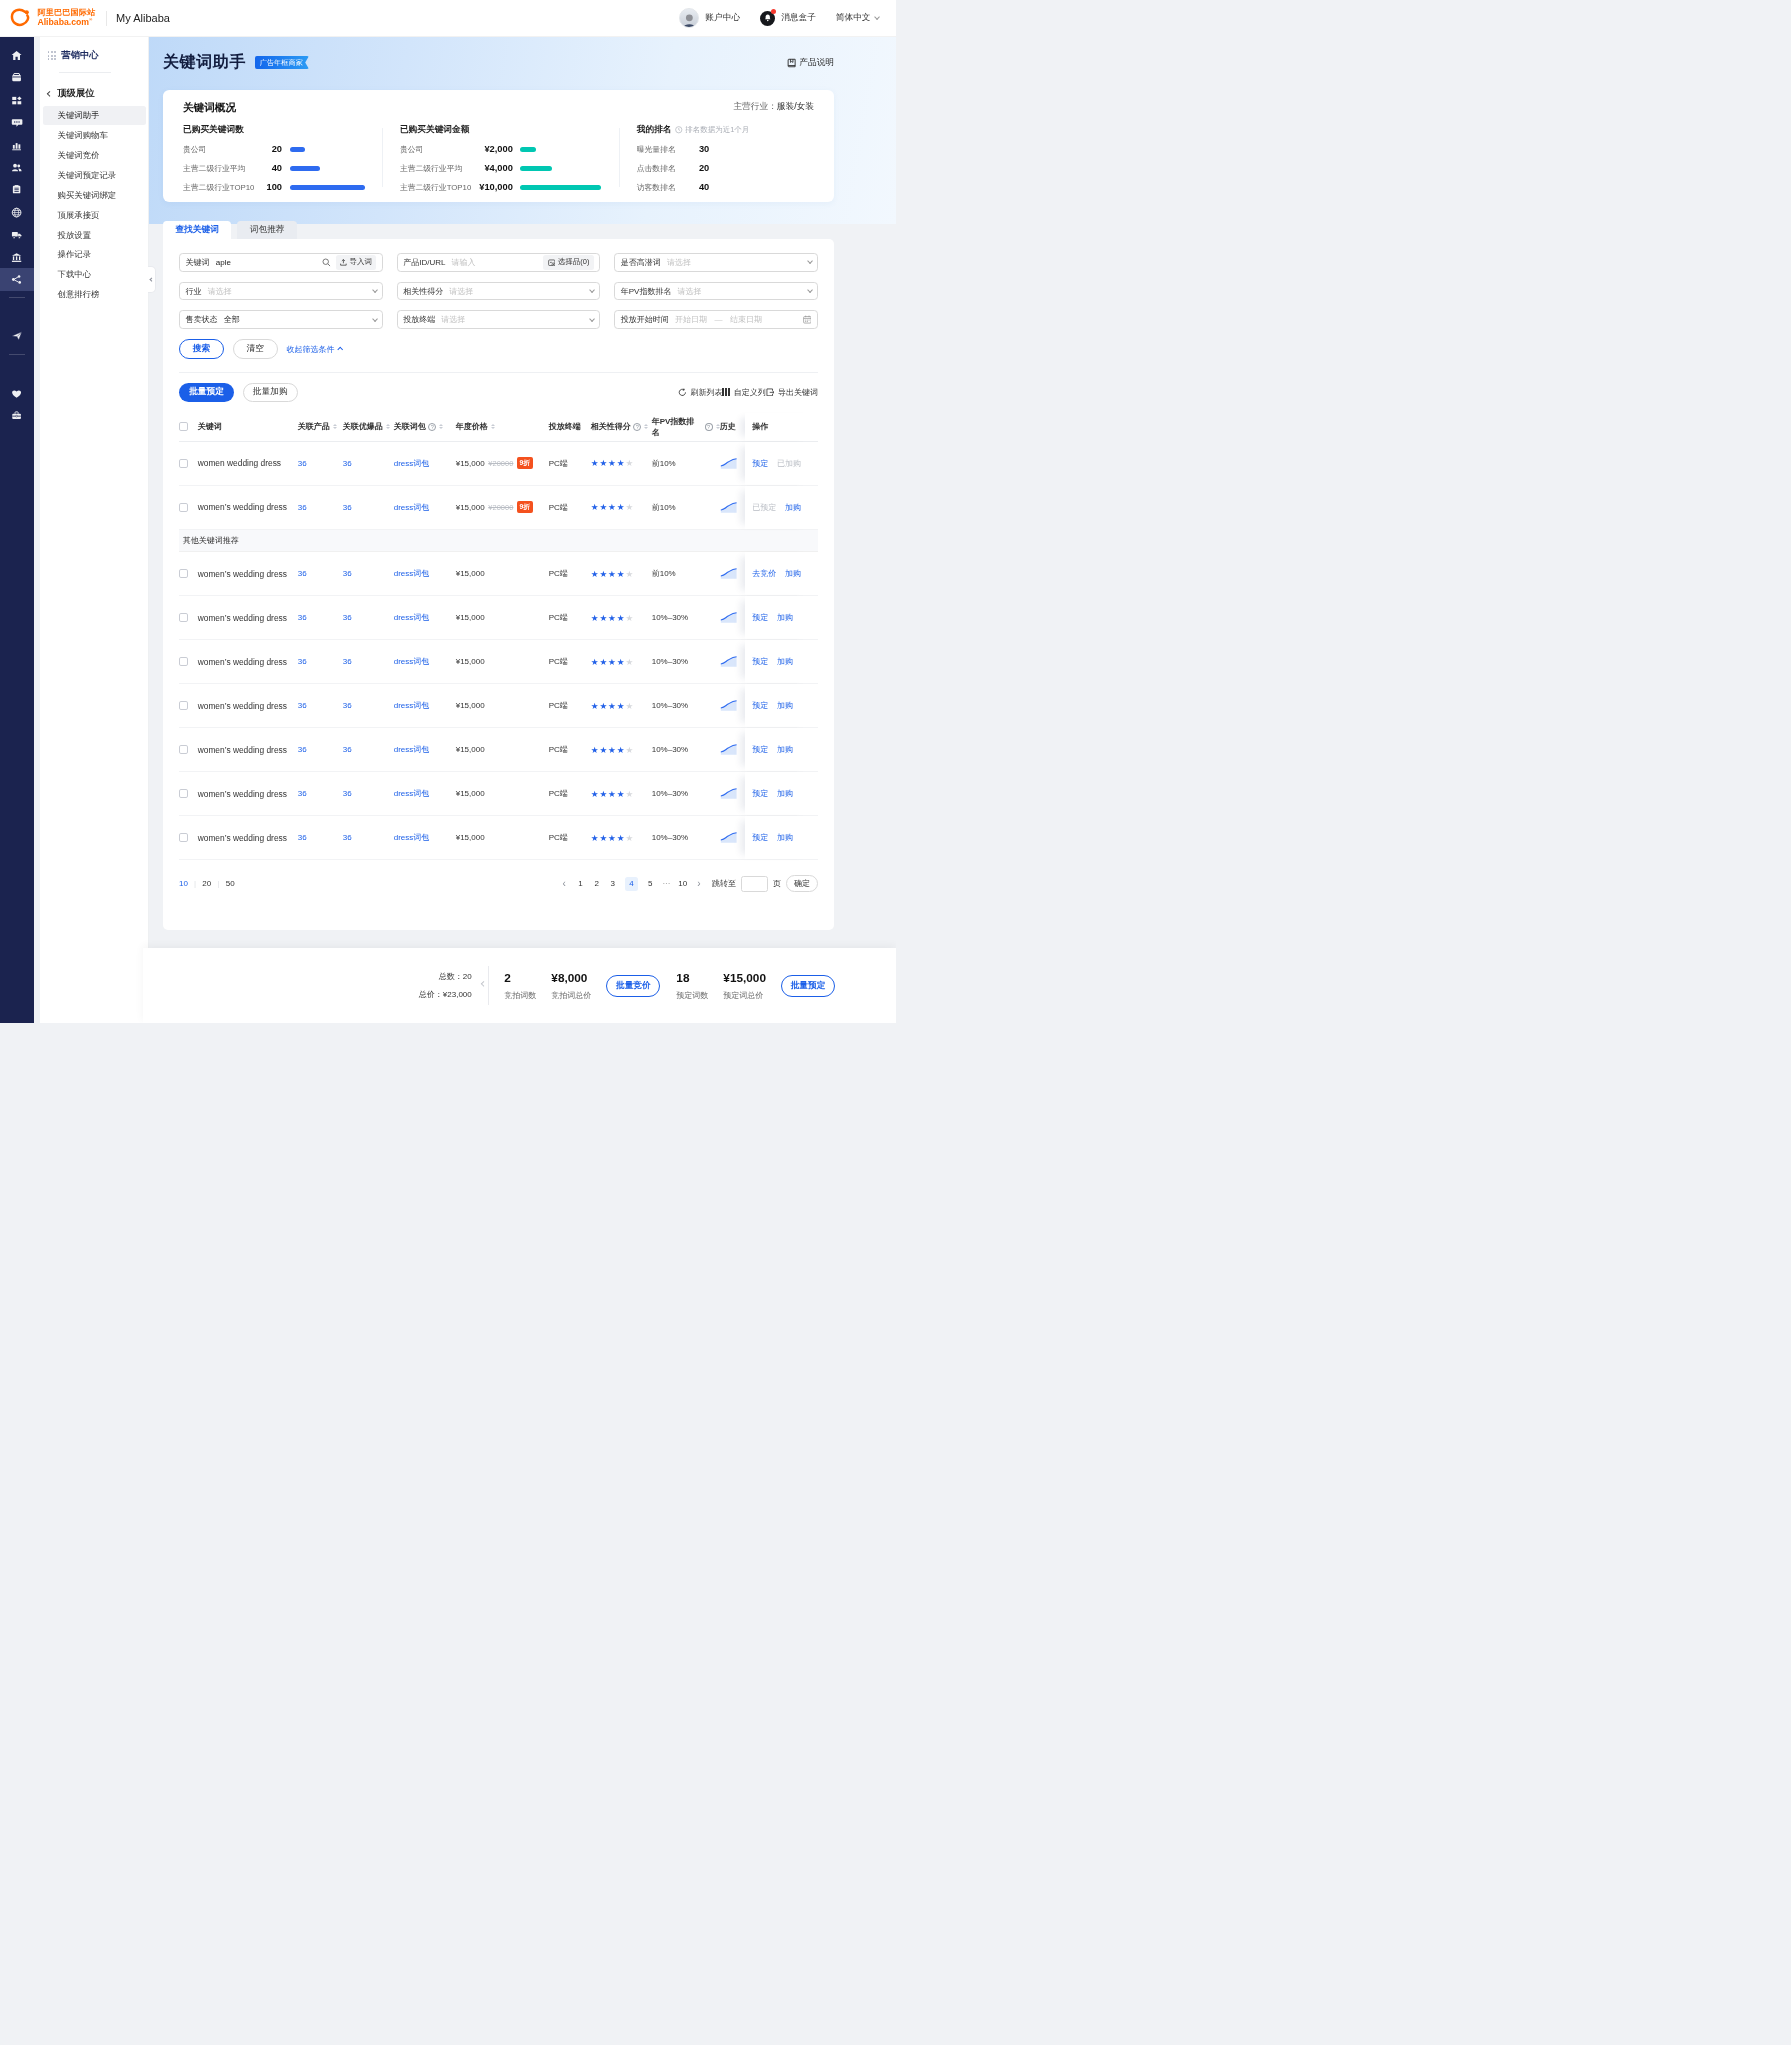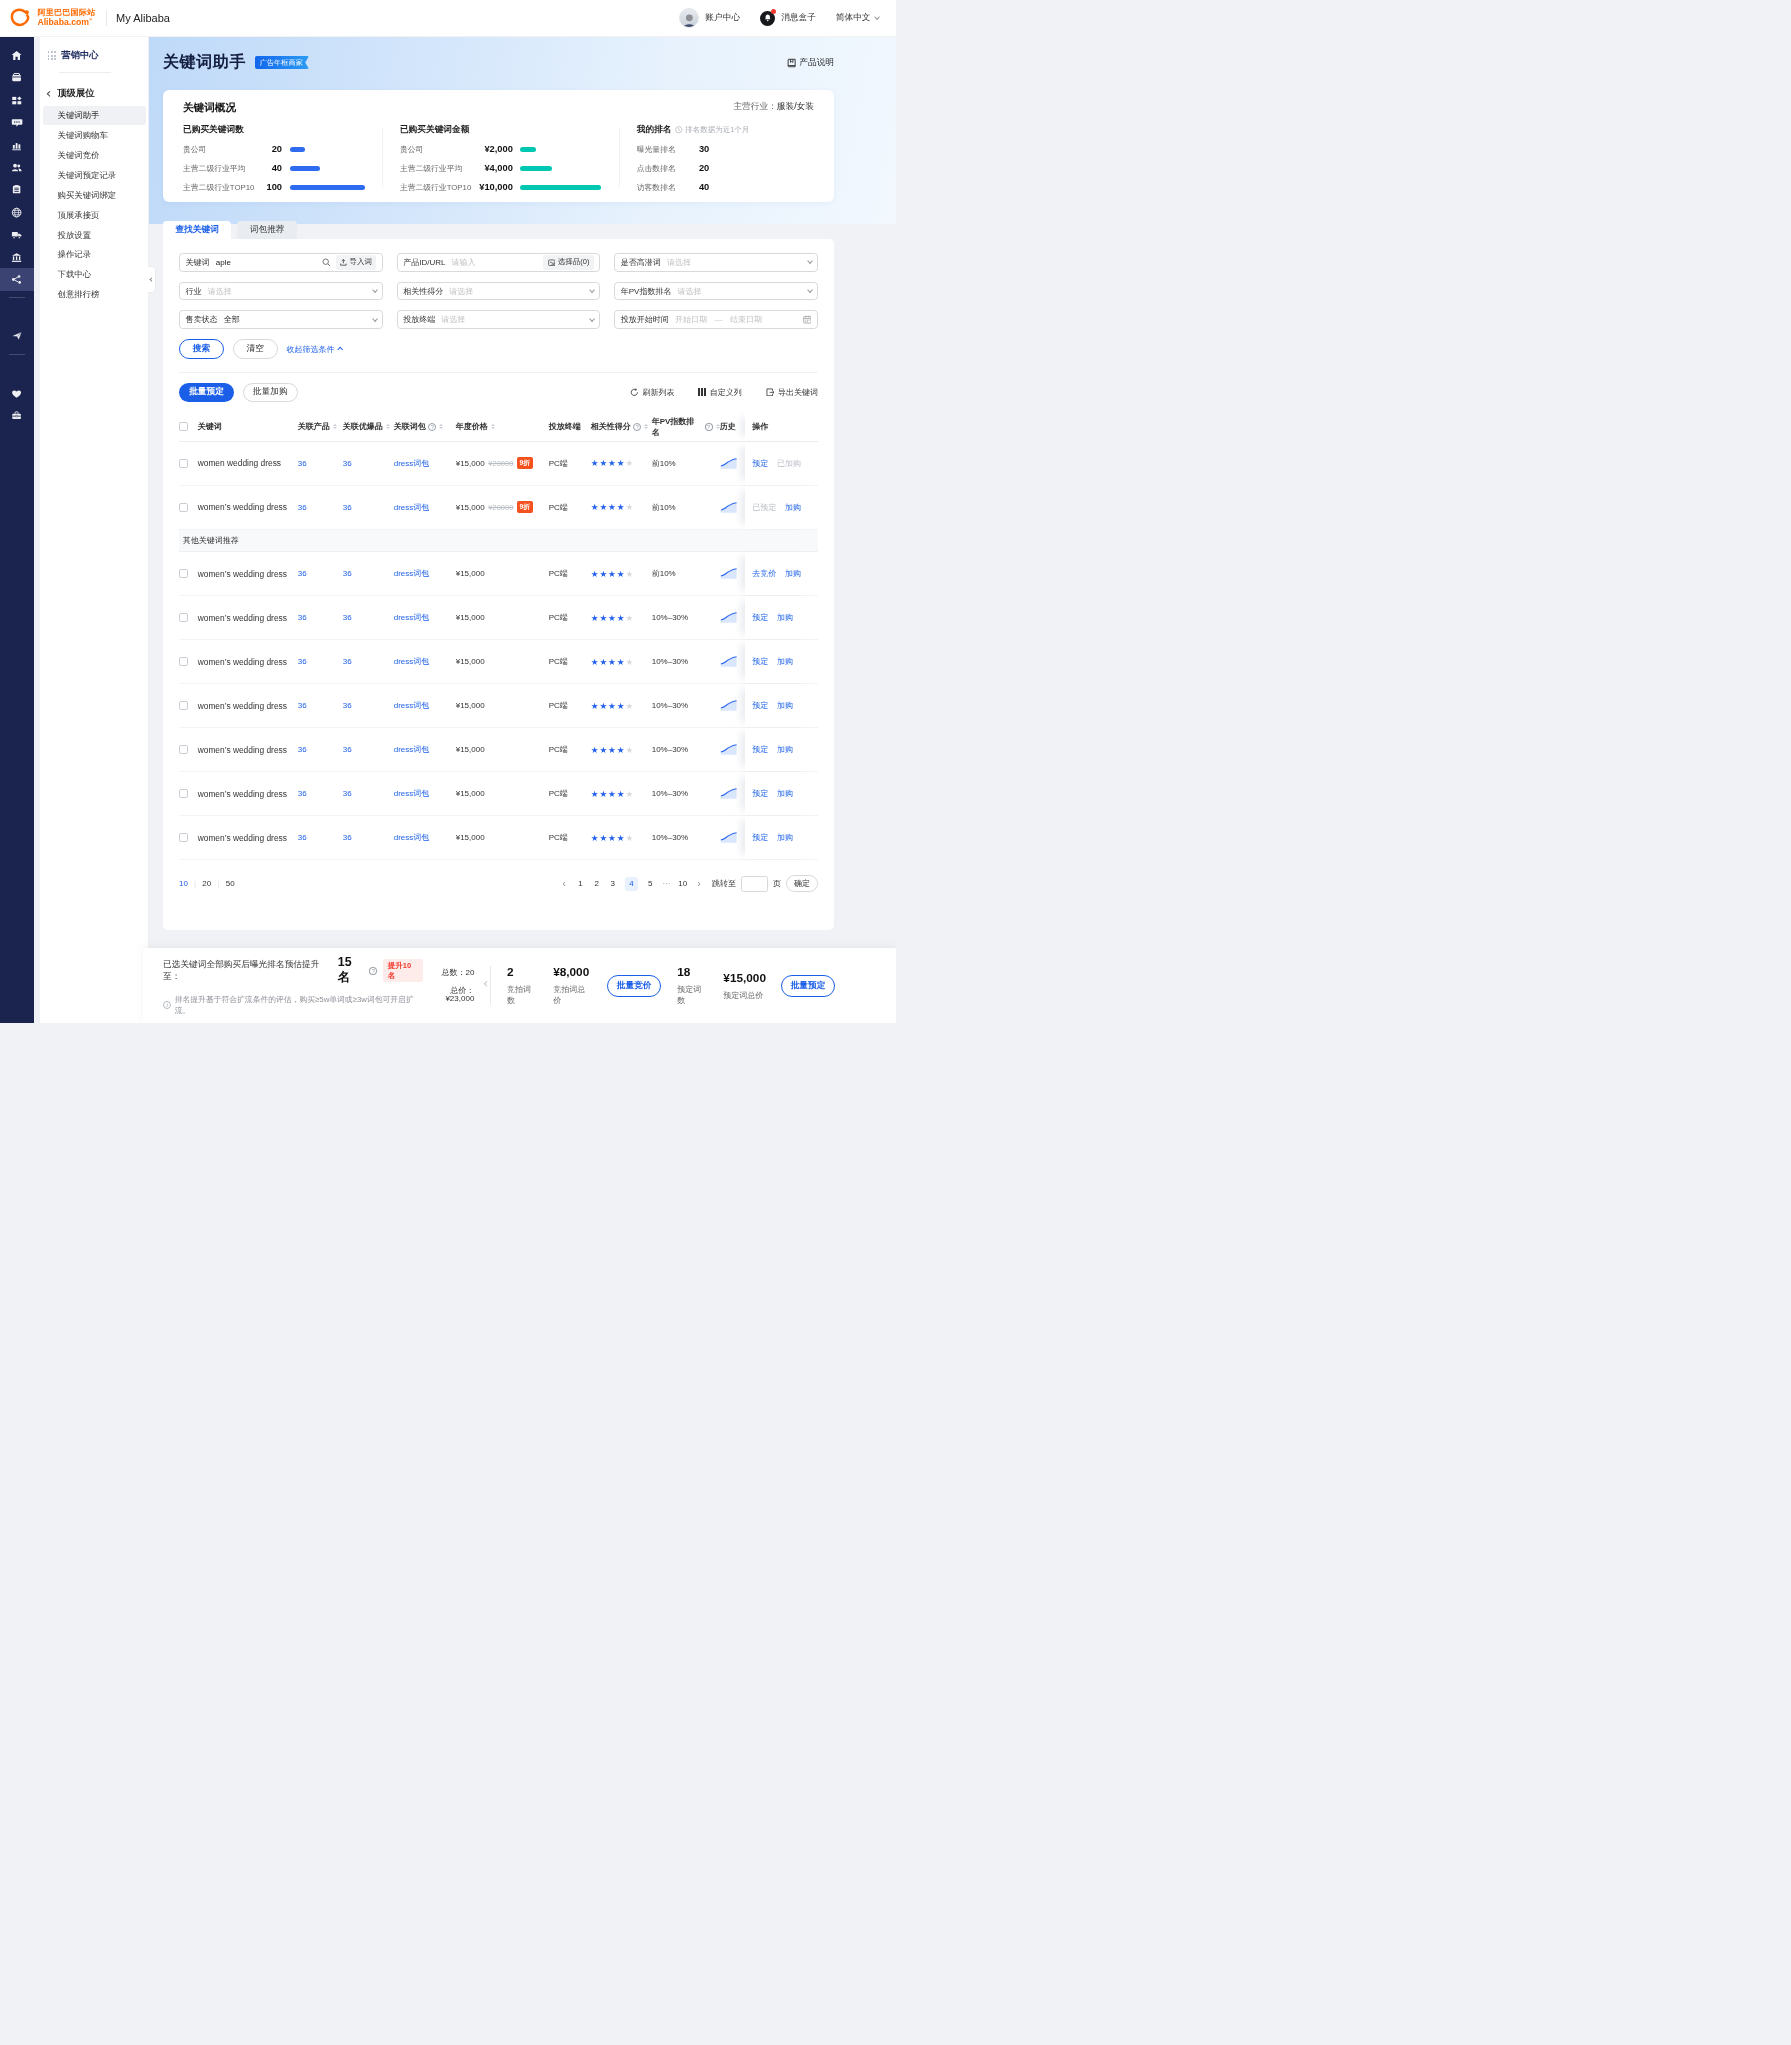--- a/index.html
+++ b/index.html
@@ -106,21 +106,21 @@
   .btn { border-radius:10px; height:20px; display:flex; align-items:center; justify-content:center; font-size:8.7px; cursor:pointer; background:#fff; }
   .btn.search { width:45px; border:0.9px solid #1b5fe8; color:#1b5fe8; font-weight:600;}
   .btn.ghost { width:45px; border:0.6px solid #d9d9d9; color:#333; }
   .link { color:#1b5fe8; font-size:8px; cursor:pointer; display:flex; align-items:center; gap:3.7px;}
 
   .panel-hr { border-top:0.6px solid #eef0f3; margin-top:12.4px; }
 
   .batch-row { display:flex; align-items:center; margin-top:10px; }
   .btn.primary { width:55px; height:19px; background:#1b5fe8; color:#fff; border:none; font-weight:600;}
   .btn.outline { width:55px; height:19px; border:0.6px solid #d9d9d9; color:#333; margin-left:8.7px;}
-  .tools { margin-left:auto; display:flex; align-items:center; gap:24px; font-size:8px; color:#333; }
+  .tools { margin-left:auto; display:flex; align-items:center; gap:0; font-size:8px; color:#333; }
   .tool { display:flex; align-items:center; gap:3.7px; cursor:pointer; }
   .col-ico { width:7.5px; height:7.5px; background:linear-gradient(90deg,#333 0 1.9px,transparent 1.9px 2.8px,#333 2.8px 4.7px,transparent 4.7px 5.6px,#333 5.6px 7.5px); }
 
   
   .table { margin-top:11.2px; }
   .tr { display:flex; align-items:center; }
   .thead { height:29px; border-bottom:0.6px solid #ebedf0; font-size:8px; font-weight:700; color:#333; }
   .trow { height:44px; border-bottom:0.6px solid #f2f3f5; font-size:8px; }
   .c-check{width:18.7px;} .c-kw{width:100px; padding-right:3.7px;} .c-prod{width:45px;} .c-hot{width:51px;}
   .c-pack{width:62px;} .c-price{width:93px;} .c-term{width:42px;} .c-score{width:61px;}
@@ -1013,32 +1013,20 @@
             <span>页</span>
             <div class="btn confirm">确定</div>
           </div>
         </div>
 
       </div>
     </div>
   </div>
 
   <div class="bottombar">
-    <div class="bb-left">
-      <div class="bb-line1">
-        <span>已选关键词全部购买后曝光排名预估提升至：</span>
-        <span class="bb-rank">15名</span>
-        <span class="qmark"></span>
-        <span class="bb-badge">提升10名</span>
-      </div>
-      <div class="bb-line2">
-        <span class="imark"></span>
-        <span>排名提升基于符合扩流条件的评估，购买≥5w单词或≥3w词包可开启扩流。</span>
-      </div>
-    </div>
     <div class="bb-totals">
       <div class="row"><span>总数：</span><span>20</span></div>
       <div class="row"><span>总价：</span><span>¥23,000</span></div>
     </div>
     <div class="bb-chevdiv">
         <i class="chev left"></i>
       </div>
     <div class="bb-stat">
       <div class="v">2</div>
       <div class="l">竞拍词数</div>

